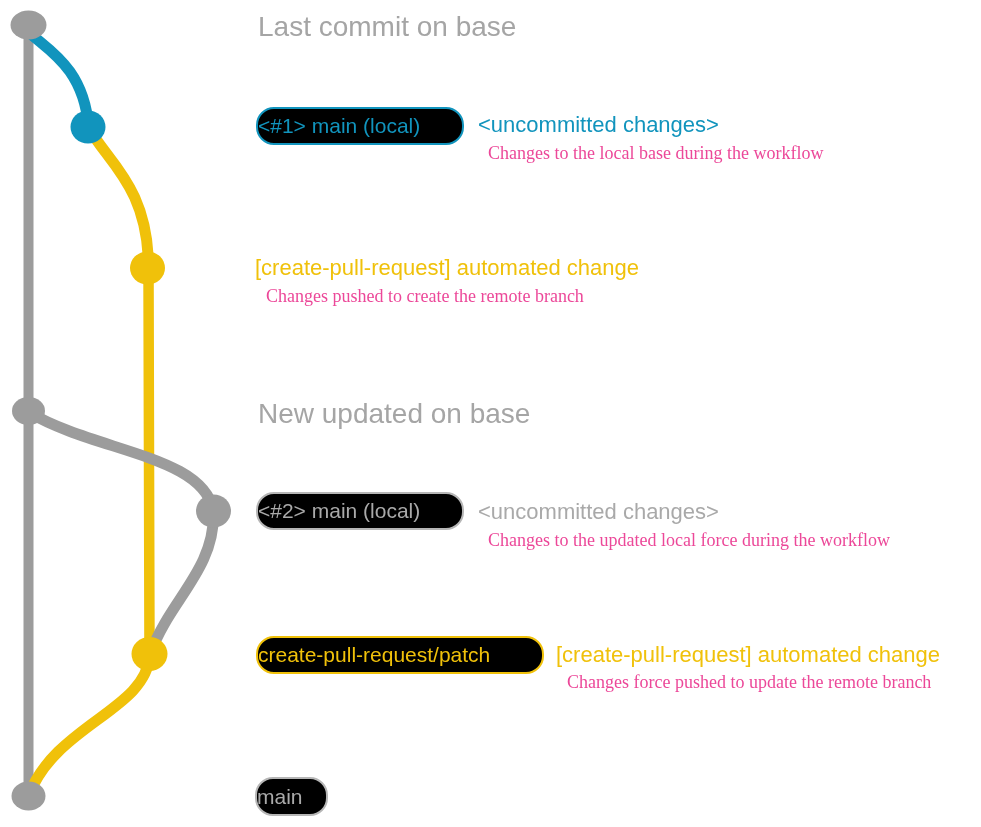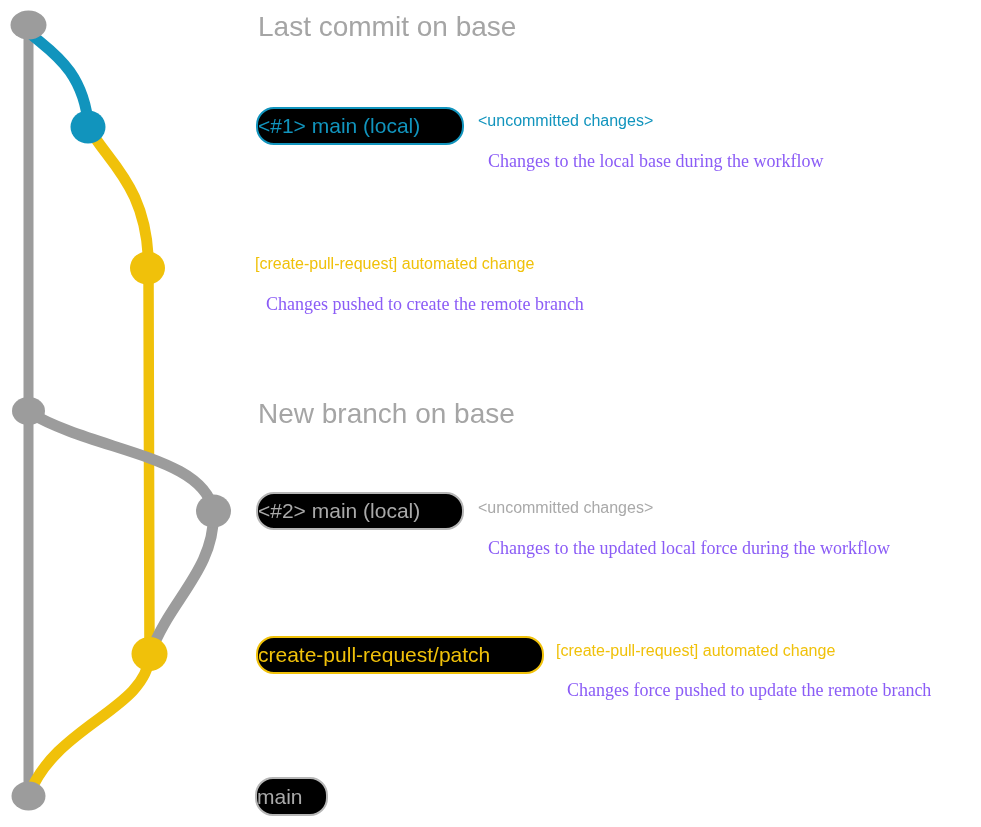--- a/index.html
+++ b/index.html
@@ -29,30 +29,29 @@
     font-size: 21px;
     white-space: nowrap;
     background: #000000;
   }
   .teal   { color: #1194bd; border-color: #1194bd; }
   .yellow { color: #f0c10a; border-color: #f0c10a; }
   .grayed { color: #a9a9a9; border-color: #b6b6b6; }
 
   .title {
     position: absolute;
-    font-size: 16px;
+    font-size: 22px;
     white-space: nowrap;
   }
   .desc {
     position: absolute;
     font-family: "Liberation Serif", serif;
     font-size: 18px;
-    color: #8b5cf6;
+    color: #ec4899;
     white-space: nowrap;
-    margin-top: 8px;
   }
 
   .note-top  { left: 258px; top: 11px; }
   .note-mid  { left: 258px; top: 398px; }
 
   .box1   { left: 256px; top: 107px; width: 208px; height: 38px; }
   .title1 { left: 478px; top: 112px; }
   .desc1  { left: 488px; top: 143px; }
 
   .title2 { left: 255px; top: 255px; }
@@ -103,21 +102,21 @@
 
   <div class="box-label teal box1">
     <span>&lt;#1&gt; main (local)</span>
   </div>
   <div class="title teal title1">&lt;uncommitted changes&gt;</div>
   <div class="desc desc1">Changes to the local base during the workflow</div>
 
   <div class="title yellow title2">[create-pull-request] automated change</div>
   <div class="desc desc2">Changes pushed to create the remote branch</div>
 
-  <div class="note note-mid">New branch on base</div>
+  <div class="note note-mid">New updated on base</div>
 
   <div class="box-label grayed box3">
     <span>&lt;#2&gt; main (local)</span>
   </div>
   <div class="title grayed title3">&lt;uncommitted changes&gt;</div>
   <div class="desc desc3">Changes to the updated local force during the workflow</div>
 
   <div class="box-label yellow box4">
     <span>create-pull-request/patch</span>
   </div>

